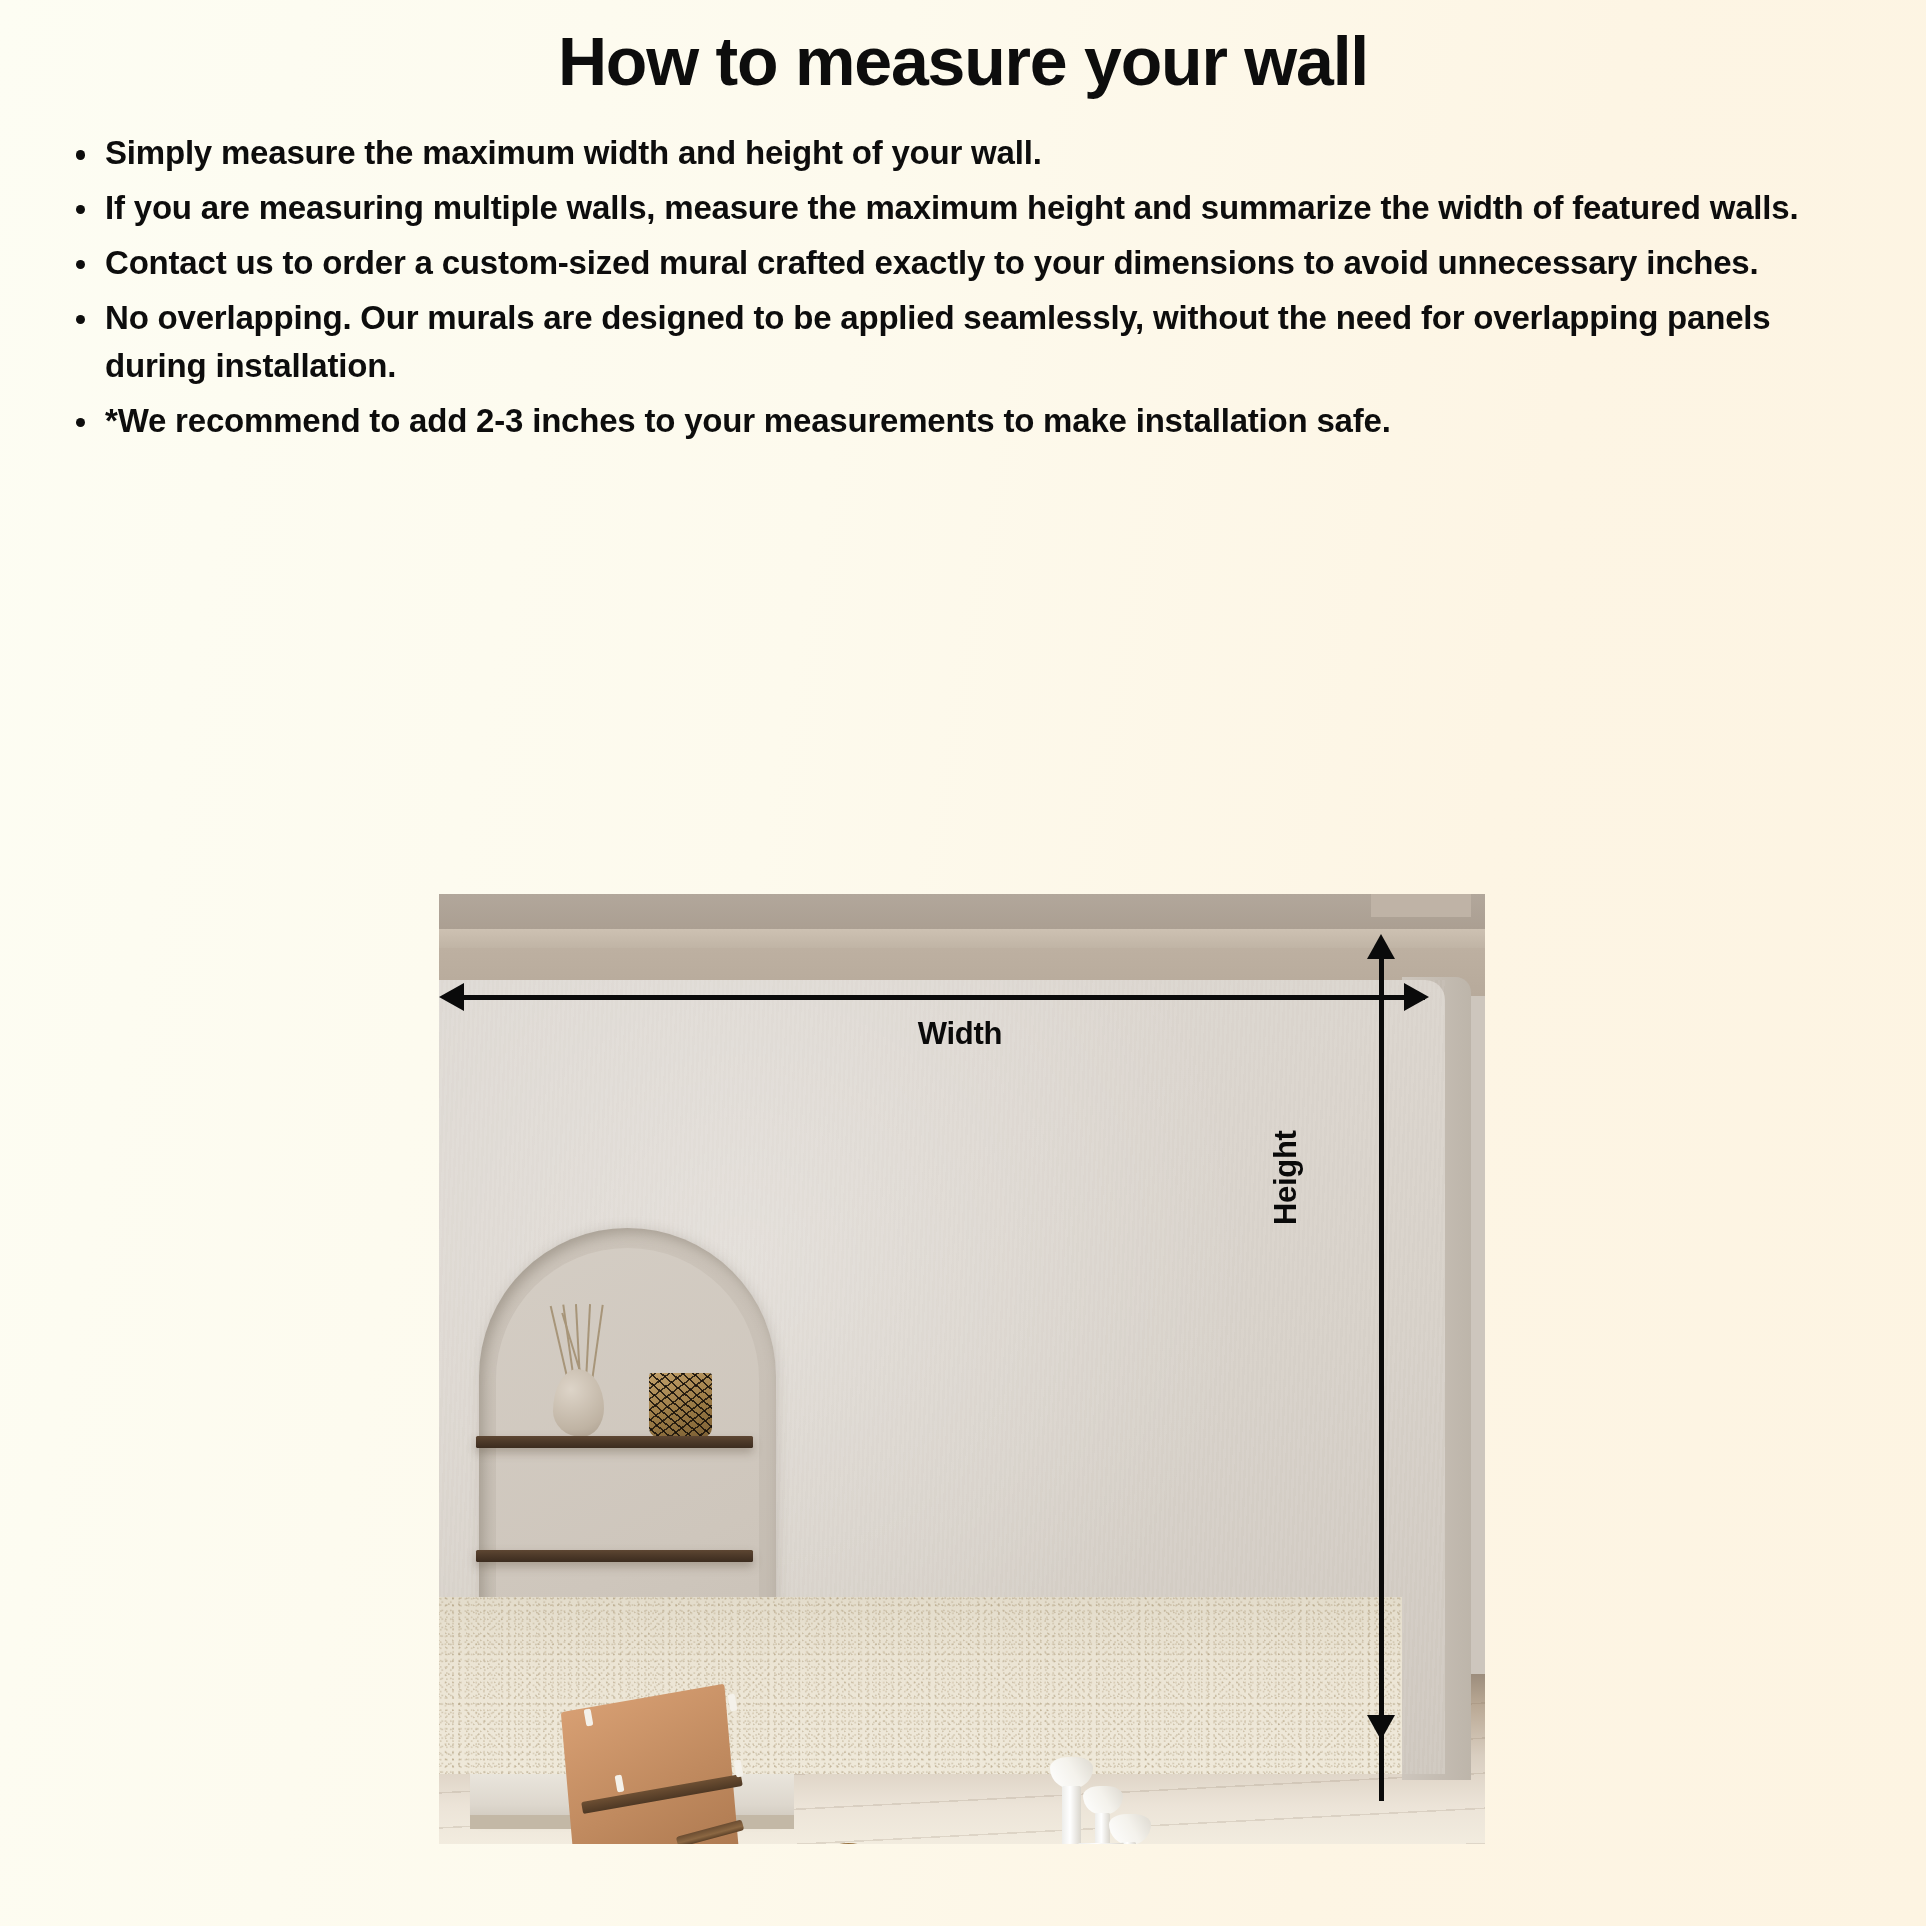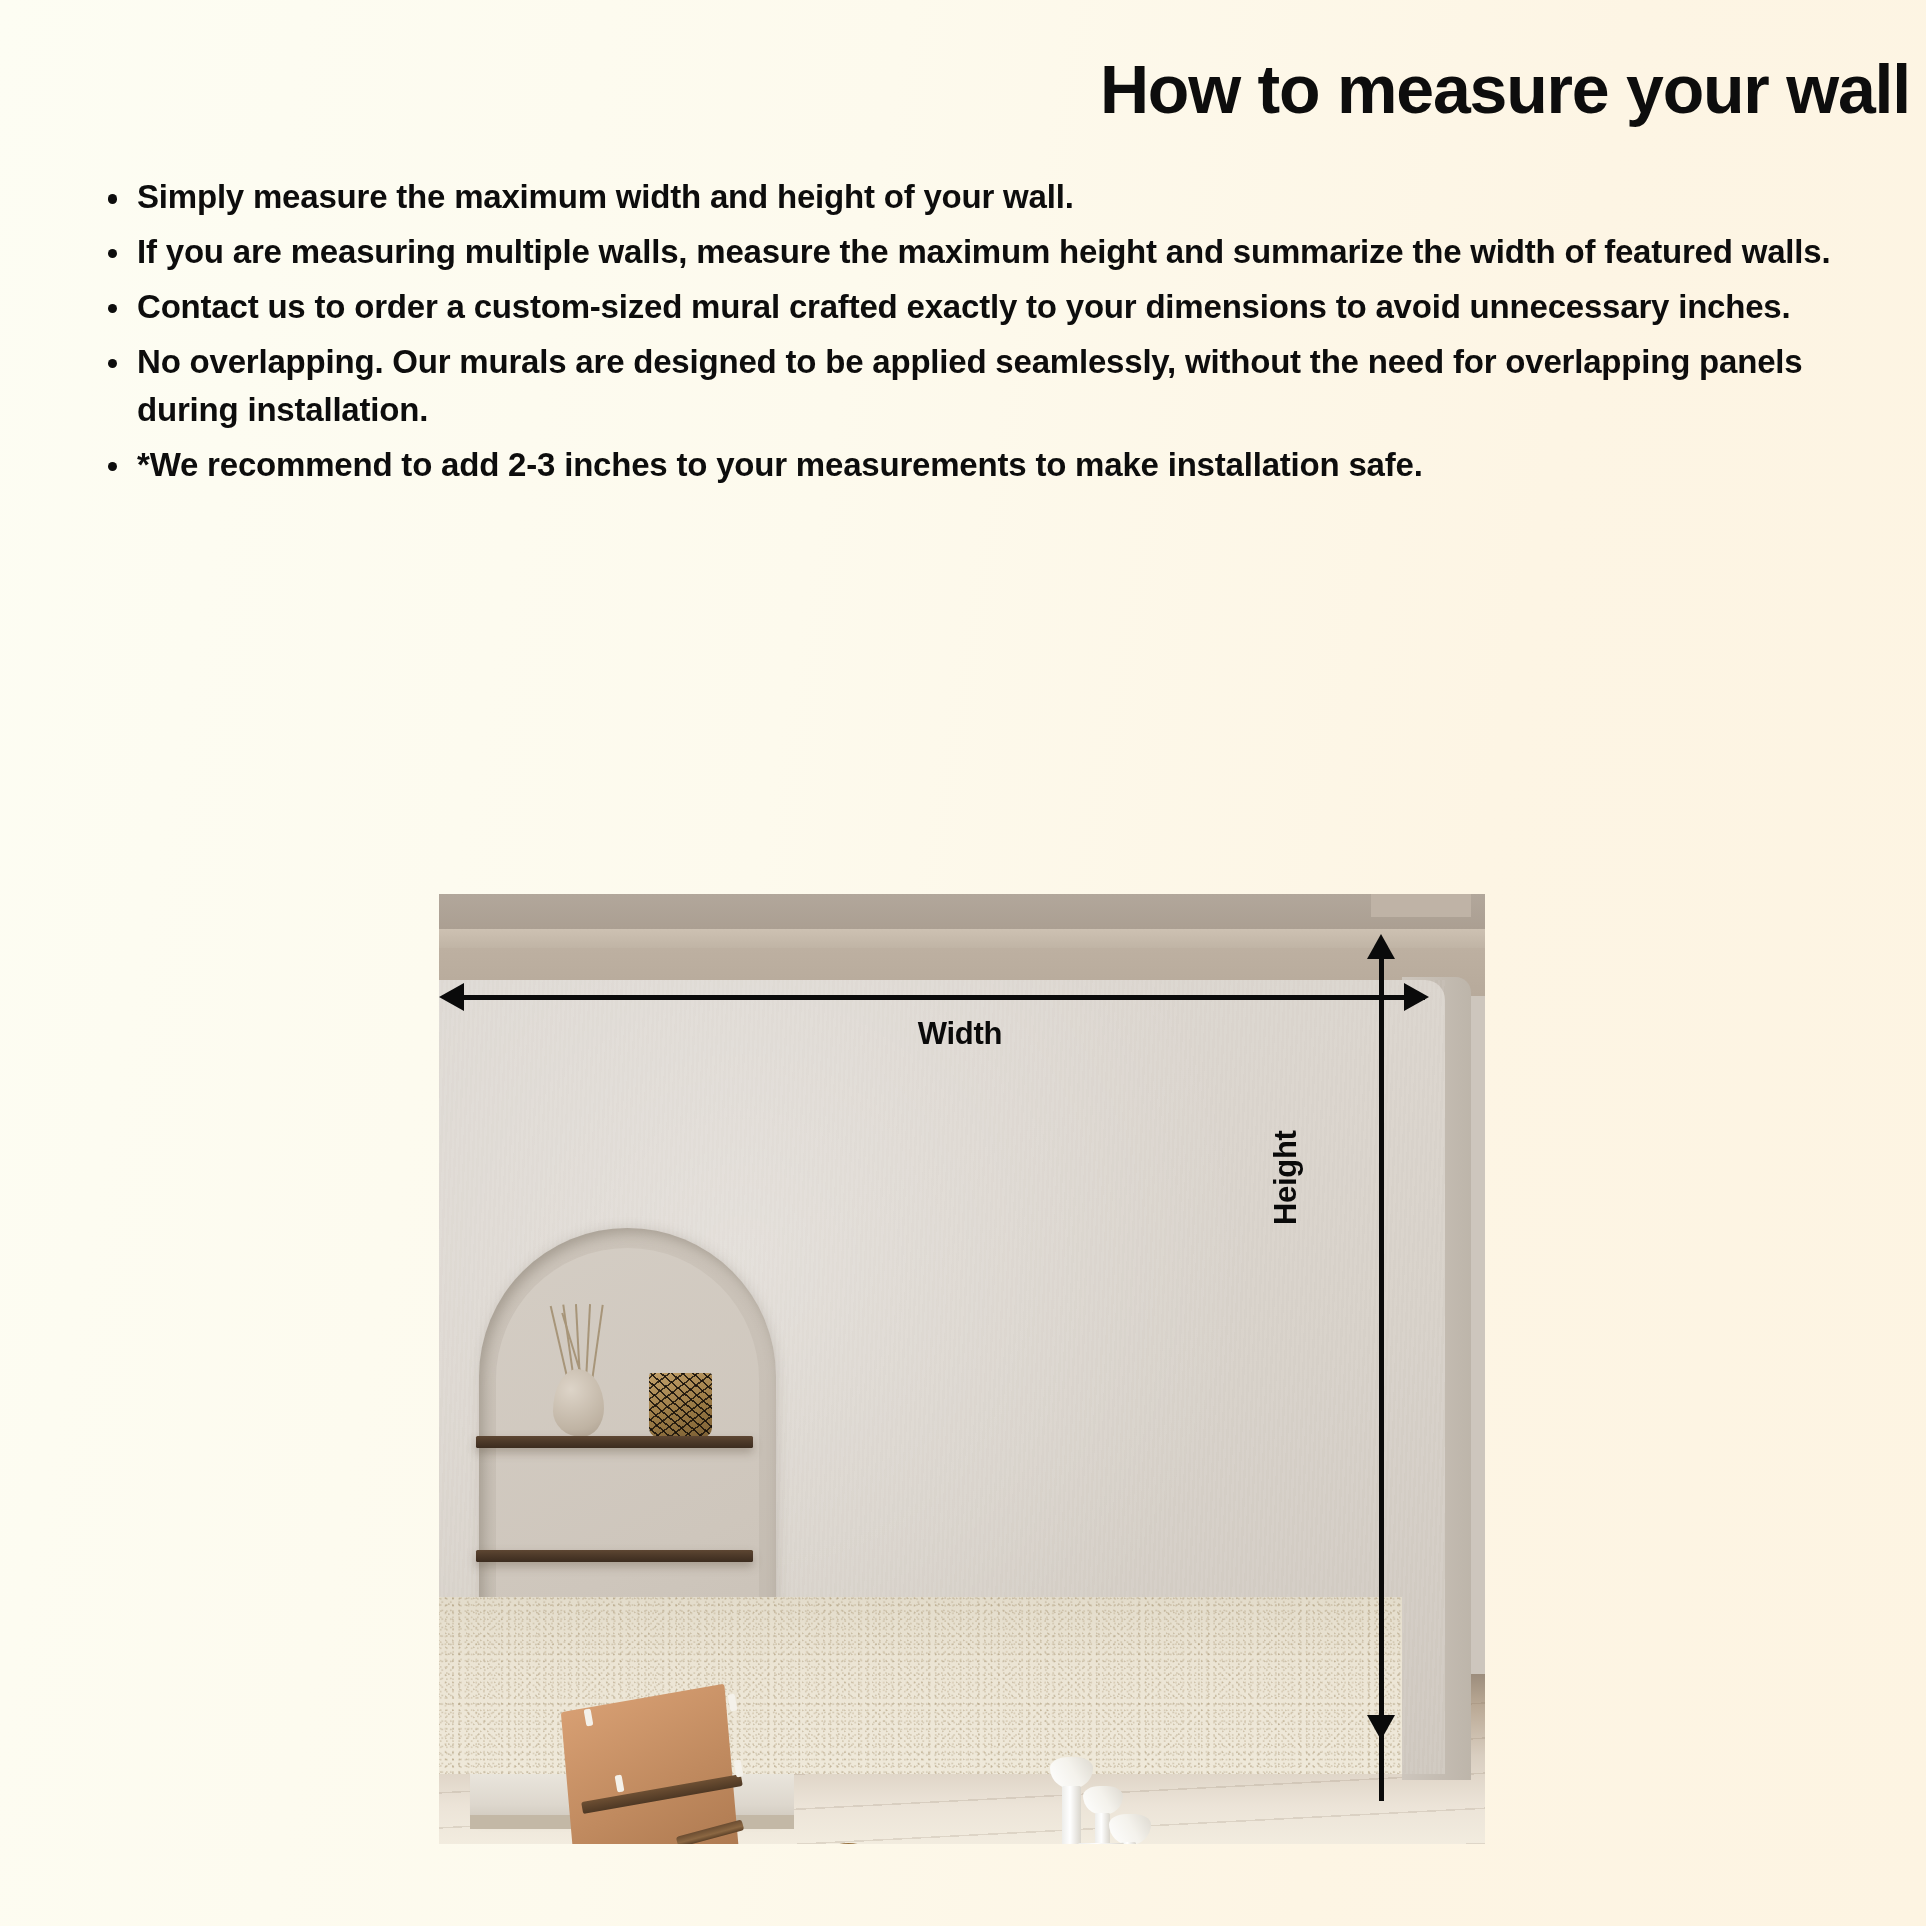--- a/index.html
+++ b/index.html
@@ -10,34 +10,34 @@
     width: 1926px;
     height: 1926px;
     font-family: "Liberation Sans", sans-serif;
     background: linear-gradient(100deg, #fdfdf3 0%, #fdfaed 40%, #fdf5e4 72%, #fdf4e2 100%);
     overflow: hidden;
     position: relative;
   }
 
   
   .page-title {
-    text-align: right;
+    text-align: center;
     font-size: 68px;
     font-weight: 800;
     color: #0d0d0d;
     letter-spacing: -1.2px;
-    margin: 16px;
-    padding: 37px 0 14px 0;
+    margin: 0;
+    padding: 25px 0 14px 0;
     line-height: 1.08;
   }
 
   
   .instructions {
     margin: 0;
-    padding: 17px 46px 0 102px;
+    padding: 17px 46px 0 70px;
     list-style: none;
   }
   .instructions li {
     position: relative;
     font-size: 33px;
     font-weight: 700;
     color: #0d0d0d;
     line-height: 1.47;
     margin-bottom: 6.2px;
     padding-left: 35px;

